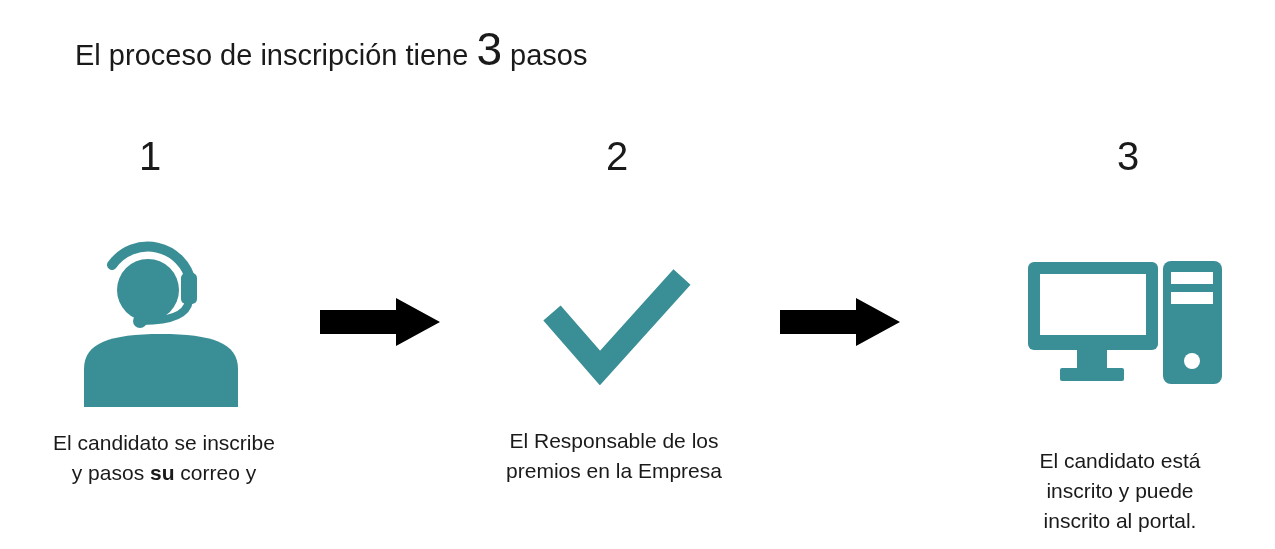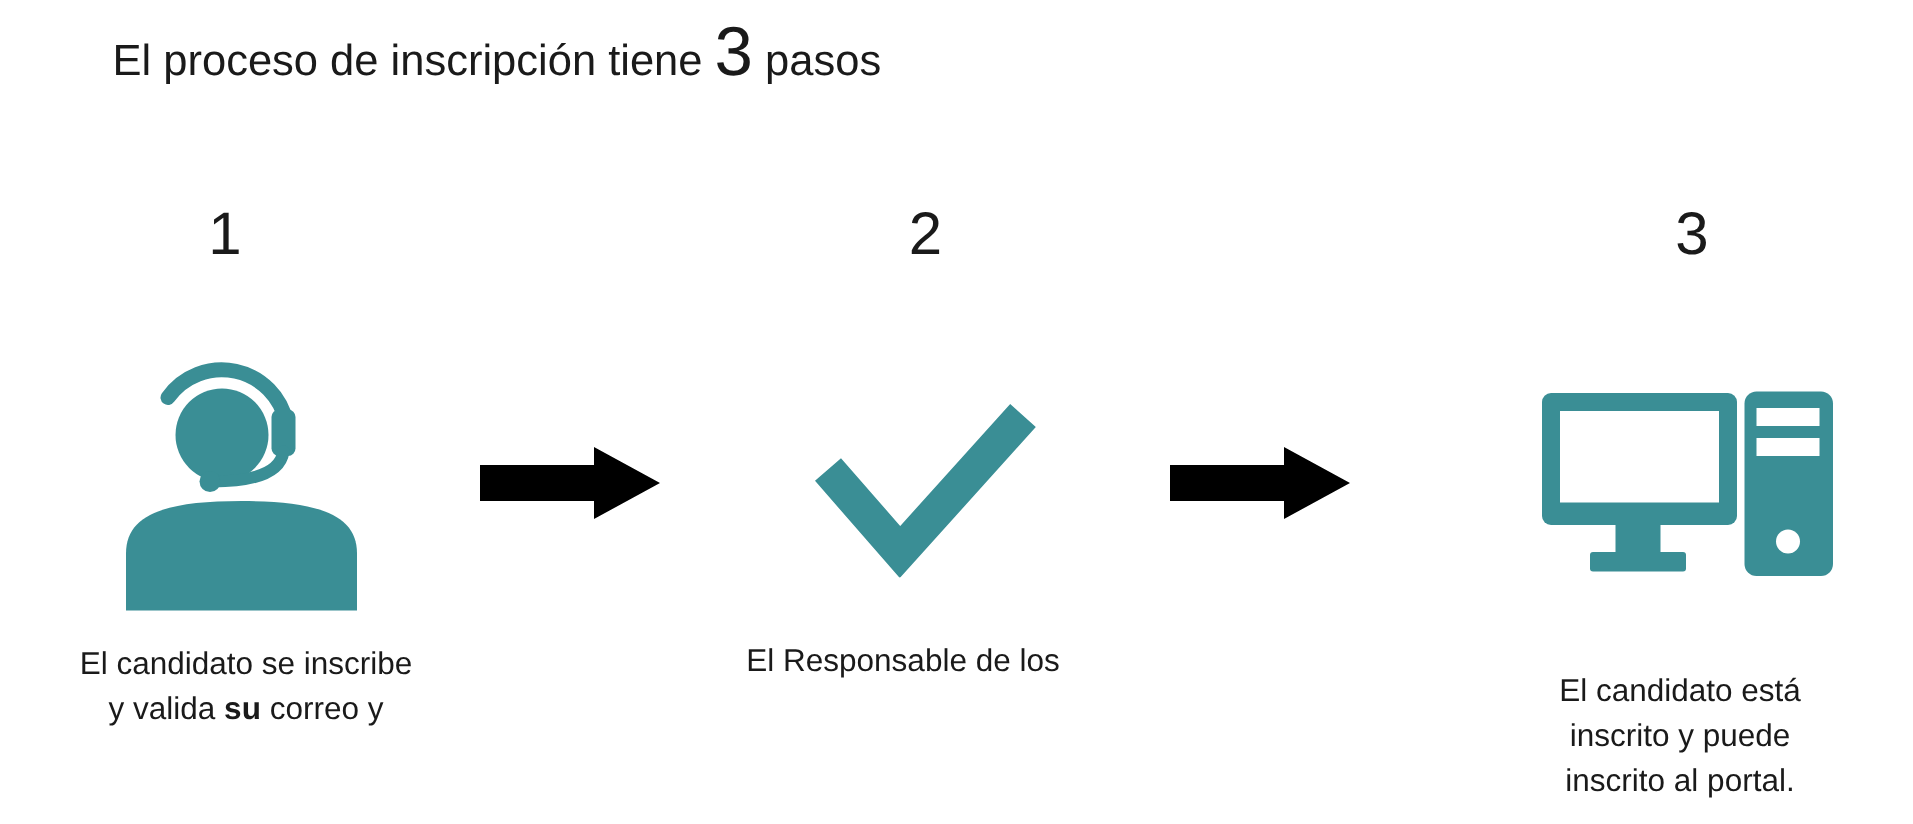--- a/index.html
+++ b/index.html
@@ -15,21 +15,21 @@
     position: relative;
     width: 1275px;
     height: 549px;
     background: #ffffff;
     overflow: hidden;
   }
 
   .title {
     position: absolute;
     left: 75px;
-    top: 7px;
+    top: 22px;
     font-size: 29px;
     font-weight: 400;
     white-space: pre;
     color: var(--text);
   }
   .title .big {
     font-size: 46px;
     font-weight: 400;
   }
 
@@ -94,25 +94,26 @@
     <rect x="52" y="92" width="30" height="19" fill="var(--accent)"></rect>
     <rect x="35" y="111" width="64" height="13" rx="2" fill="var(--accent)"></rect>
     <rect x="138" y="4" width="59" height="123" rx="8" fill="var(--accent)"></rect>
     <rect x="146" y="15" width="42" height="12" fill="#ffffff"></rect>
     <rect x="146" y="35" width="42" height="12" fill="#ffffff"></rect>
     <circle cx="167" cy="104" r="8" fill="#ffffff"></circle>
   </svg>
 
   <div class="caption" style="left:0px; top:428px;padding-left:28px;">
     <div class="cap-line"><span>El candidato se inscribe</span></div>
-    <div class="cap-line"><span>y valida </span><b>su</b><span> correo y</span></div>
+    <div class="cap-line"><span>y pasos </span><b>su</b><span> correo y</span></div>
   </div>
 
-  <div class="caption" style="left:452px; top:426px;">
+  <div class="caption" style="left:464px; top:426px;">
     <div class="cap-line"><span>El Responsable de los</span></div>
+    <div class="cap-line"><span>premios en la Empresa</span></div>
   </div>
 
   <div class="caption" style="left:970px; top:430px;margin-top:16px;">
     <div class="cap-line"><span>El candidato está</span></div>
     <div class="cap-line"><span>inscrito y puede</span></div>
     <div class="cap-line"><span>inscrito al portal.</span></div>
   </div>
 
 </div>
 

